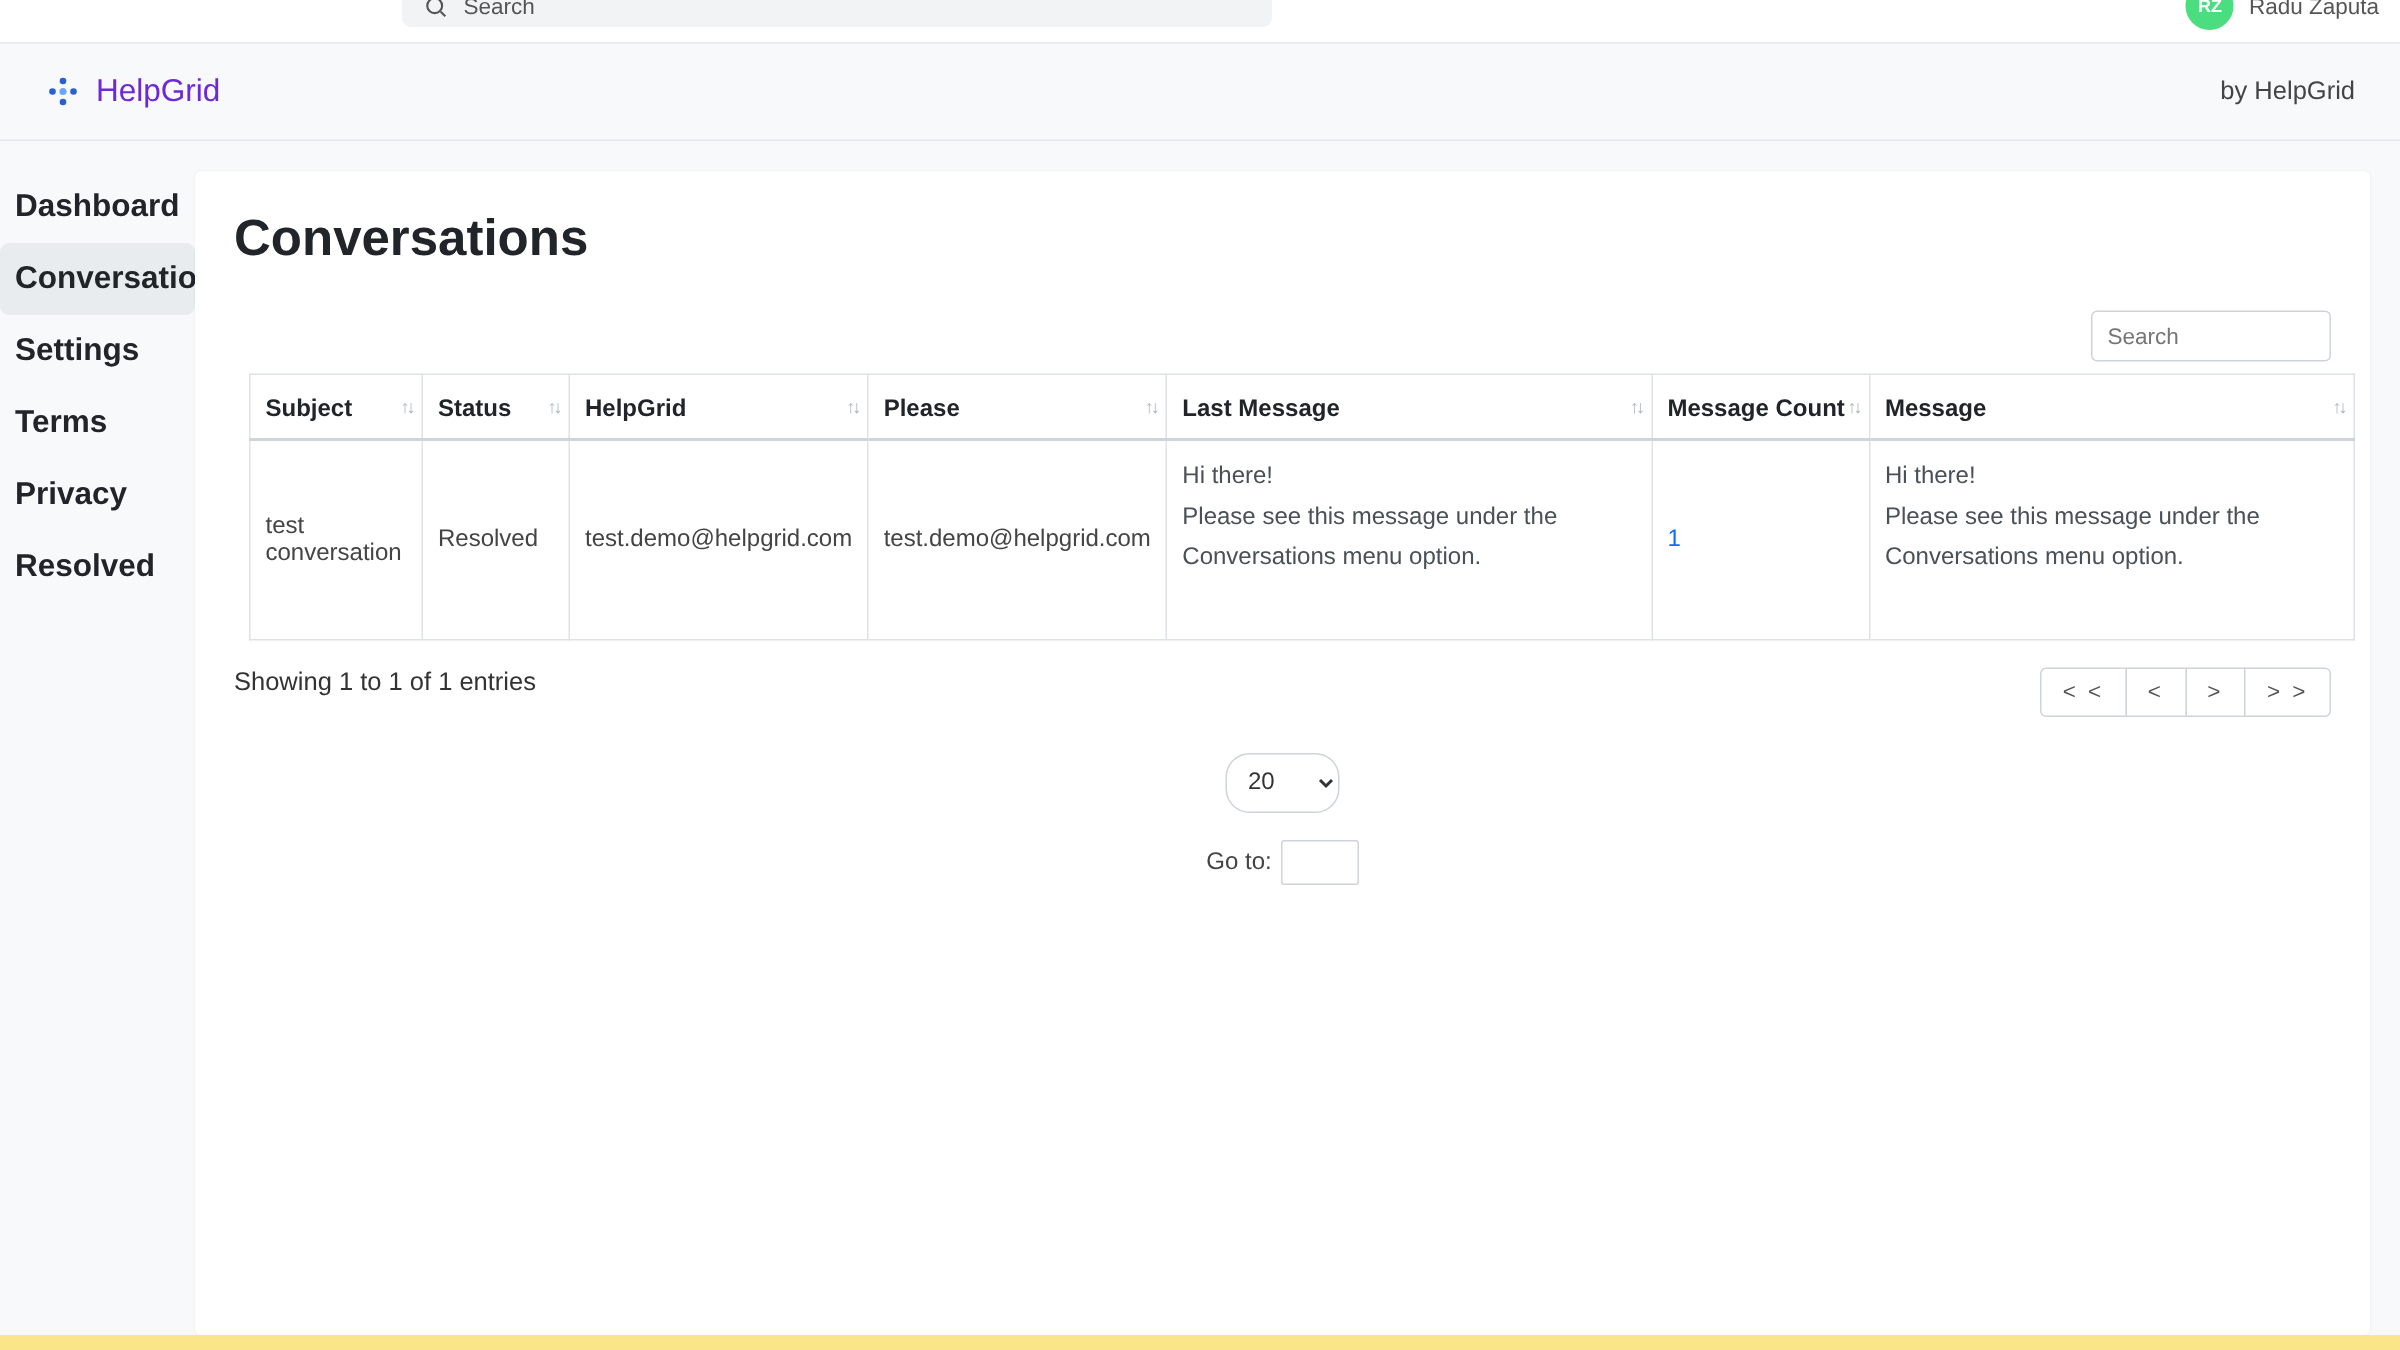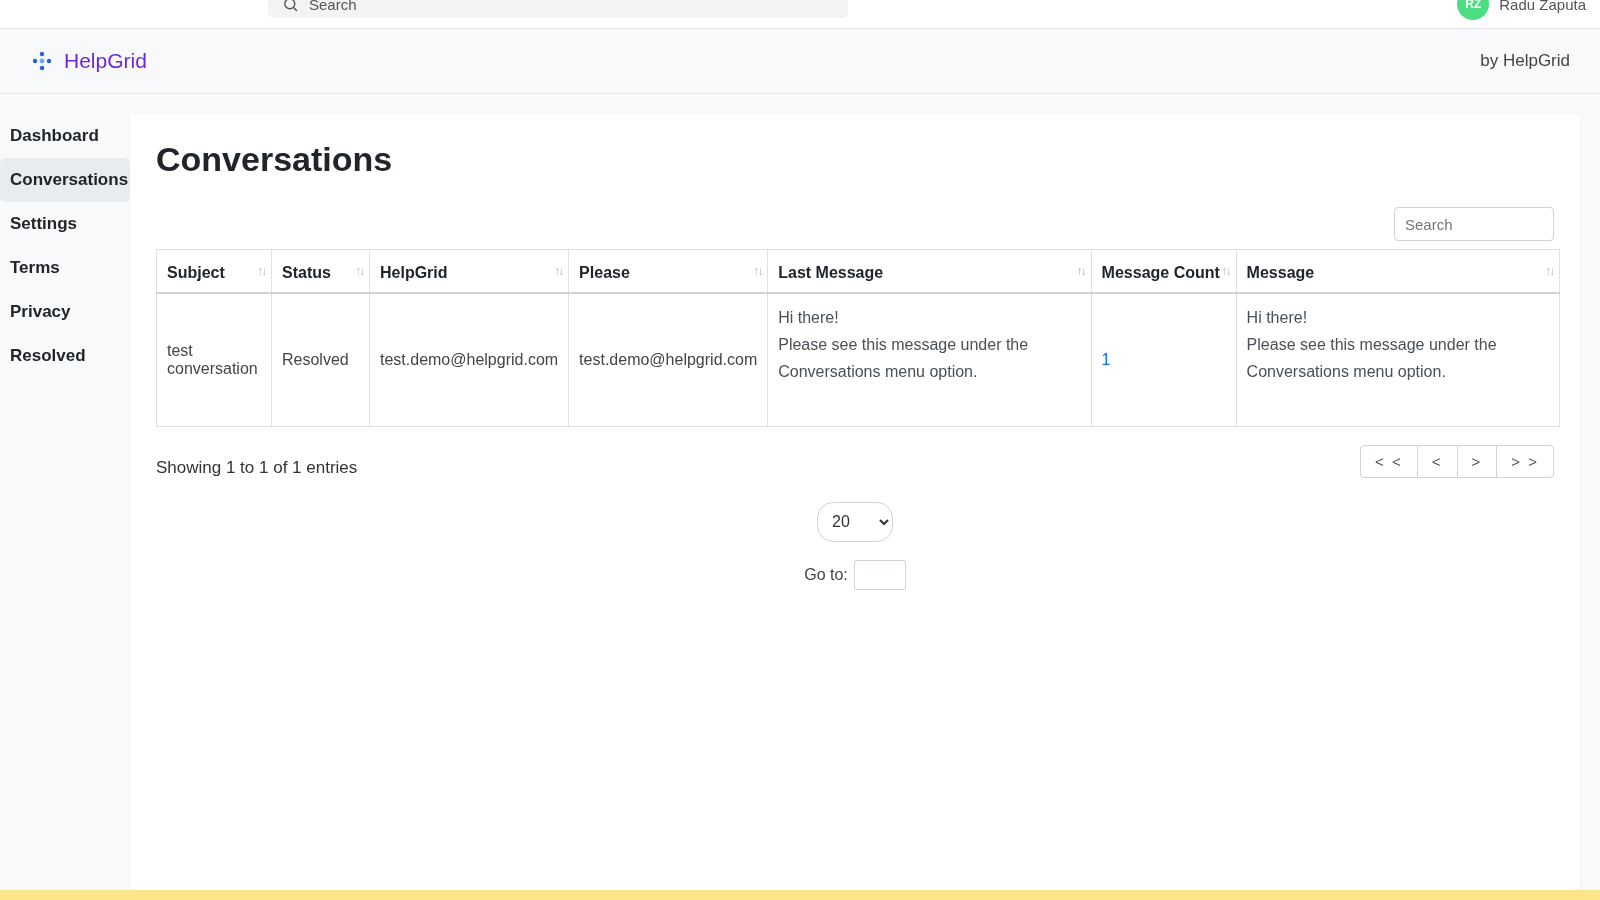--- a/index.html
+++ b/index.html
@@ -69,21 +69,21 @@
     height: calc(100% - 28px - 66px - 10px);
     background: #f8f9fa;
   }
   .sidebar {
     width: 130px;
     padding: 20px 0 0 0;
     flex-shrink: 0;
   }
   .side-item {
     padding: 12px 10px;
-    font-size: 17px;
+    font-size: 21px;
     font-weight: 600;
     color: #212529;
     cursor: pointer;
   }
   .side-item.active {
     background: #e9ecef;
     border-radius: 6px;
   }
   .main {
     flex: 1;
@@ -110,21 +110,21 @@
     height: 34px;
     border: 1px solid #ced4da;
     border-radius: 4px;
     padding: 0 10px;
     font-size: 15px;
     color: #495057;
   }
   table.data {
     width: calc(100% - 6px);
     border-collapse: collapse;
-    margin-left: 6px;
+    margin-left: 16px;
     border-radius: 21px;
   }
   .data th, .data td {
     border: 1px solid #dee2e6;
     padding: 10px 10px;
     text-align: left;
     vertical-align: top;
     font-size: 16px;
   }
   .data th {
@@ -141,21 +141,21 @@
     transform: translateY(-50%);
     color: #adb5bd;
     font-size: 12px;
     letter-spacing: -2px;
   }
   .msg-line { color: #495057; line-height: 1.7; }
   .count-link { color: #0d6efd; cursor: pointer; }
   .table-footer {
     display: flex;
     justify-content: space-between;
-    align-items: flex-end;
+    align-items: flex-start;
     padding: 18px 6px 0 6px;
   }
   .entries-info { font-size: 17px; color: #333; }
   .pager { display: flex; }
   .pager button {
     border: 1px solid #ced4da;
     background: #fff;
     padding: 7px 14px;
     font-size: 15px;
     color: #555;

